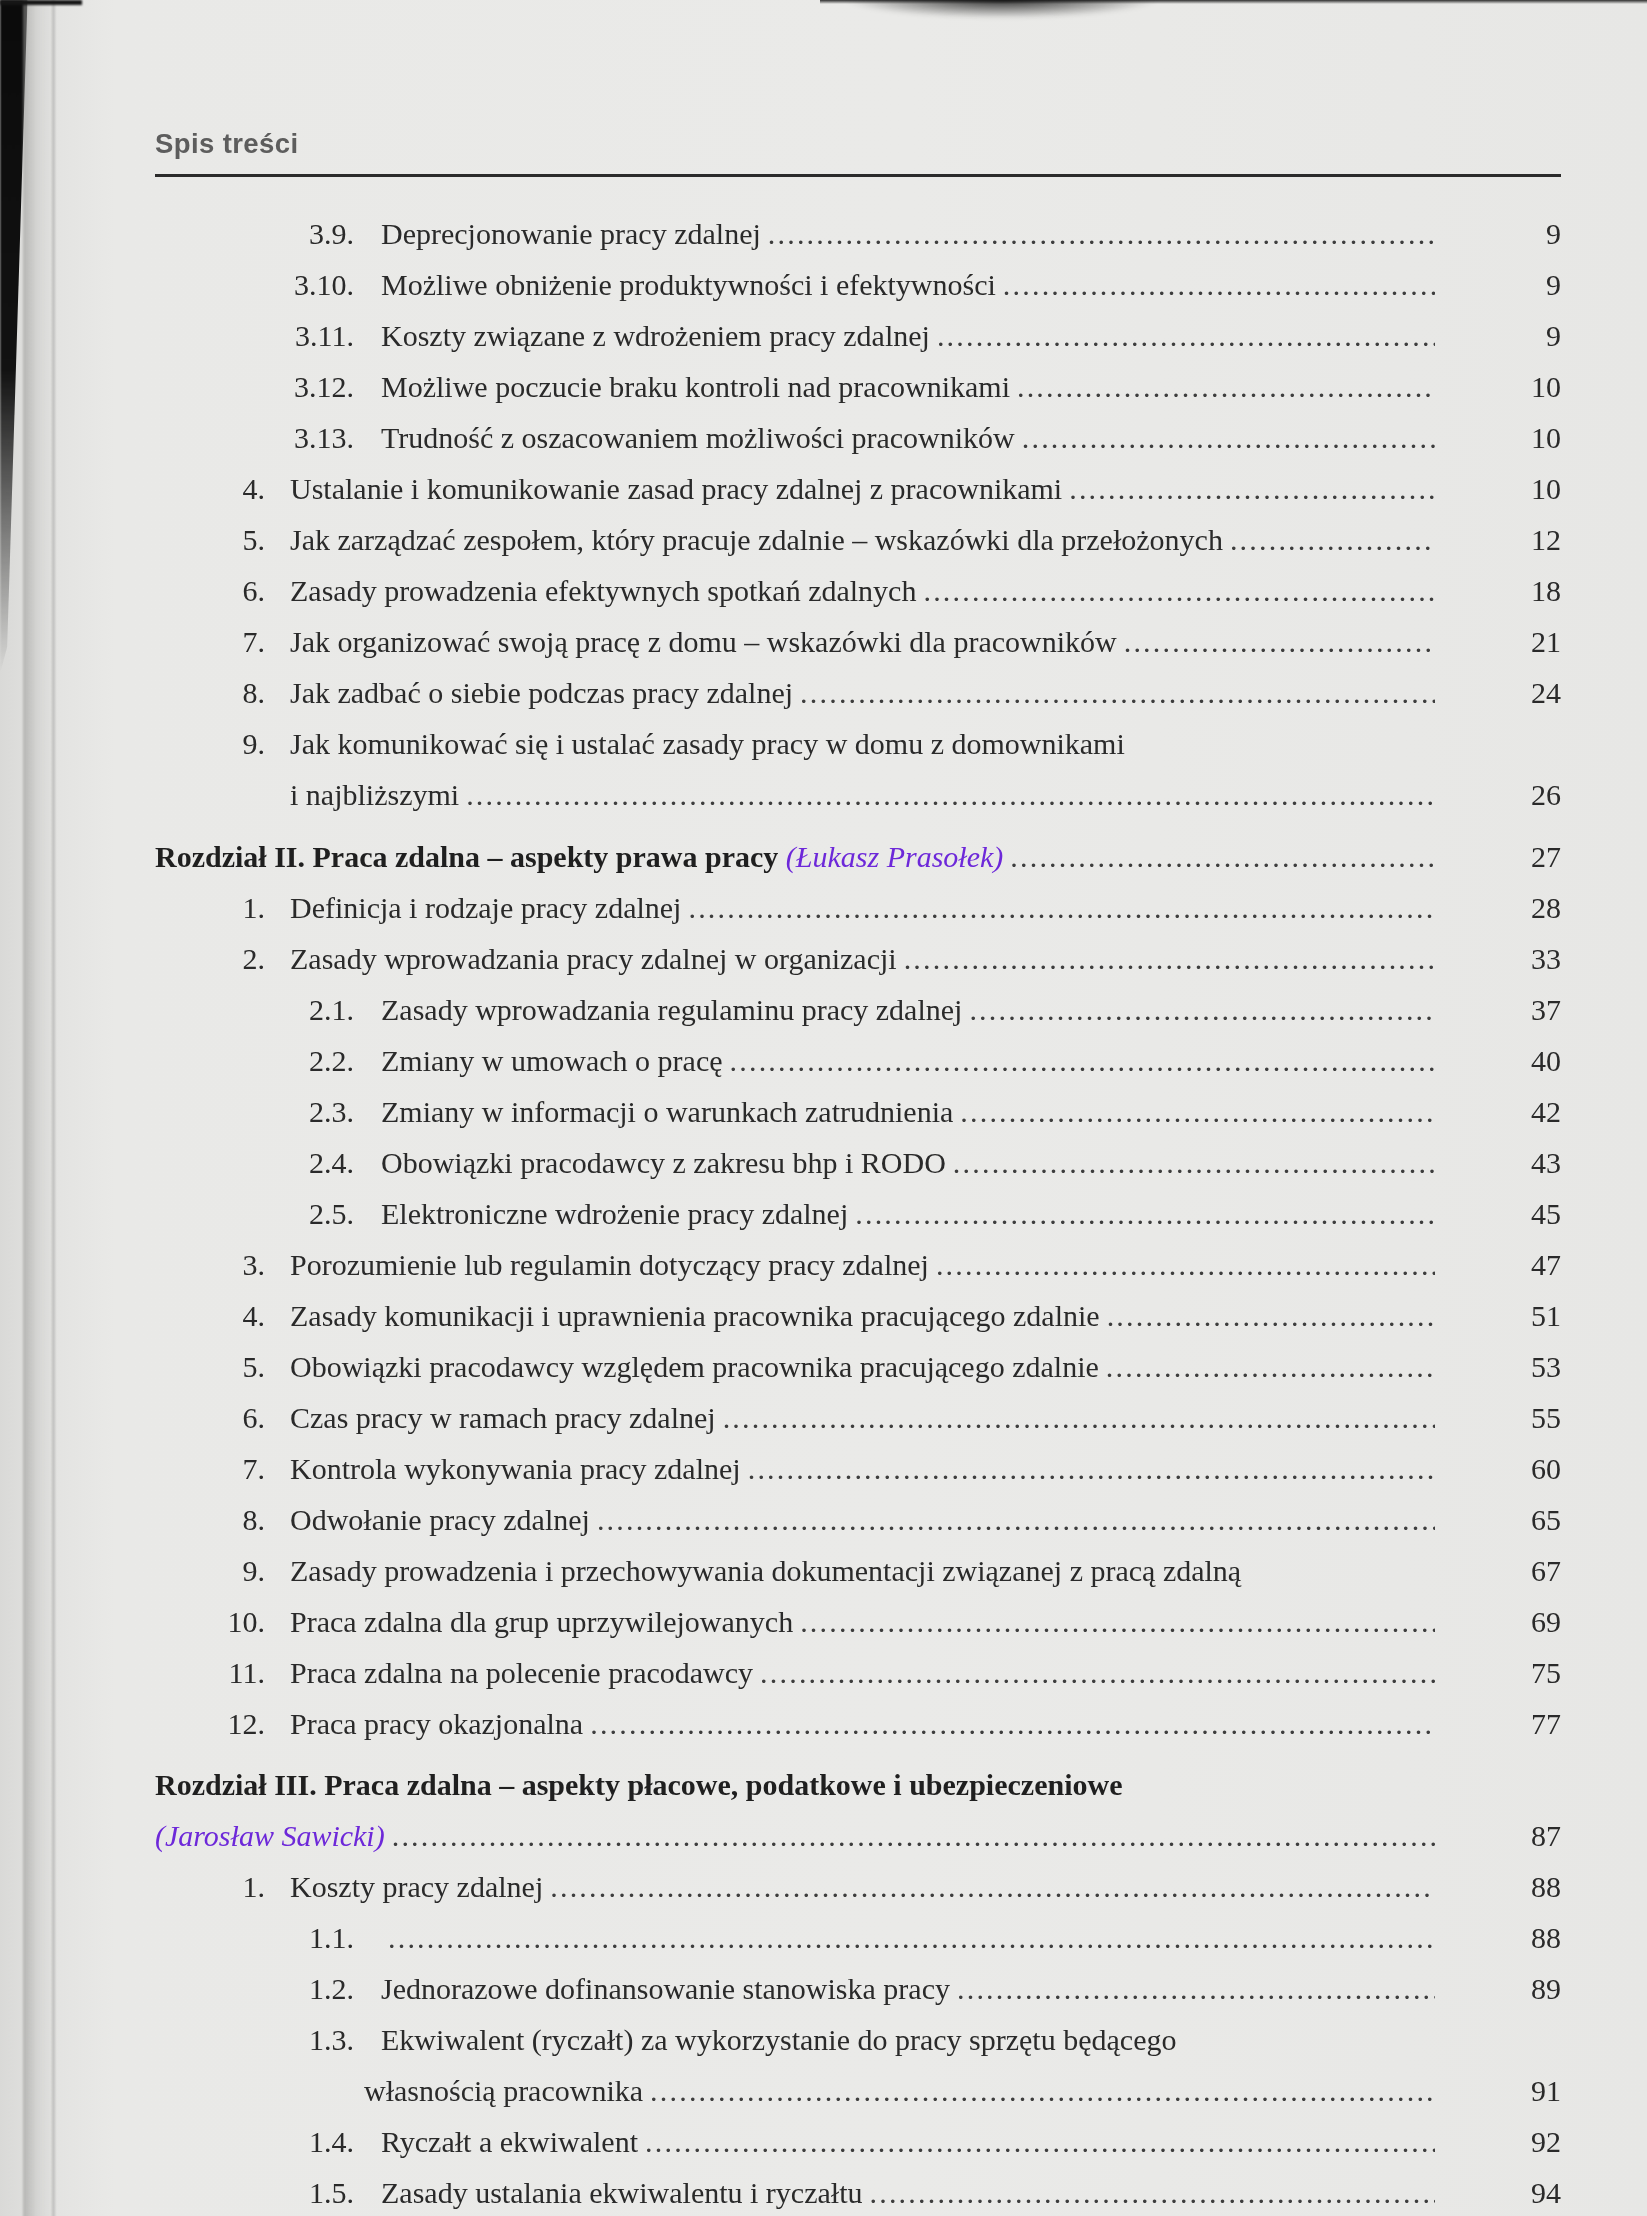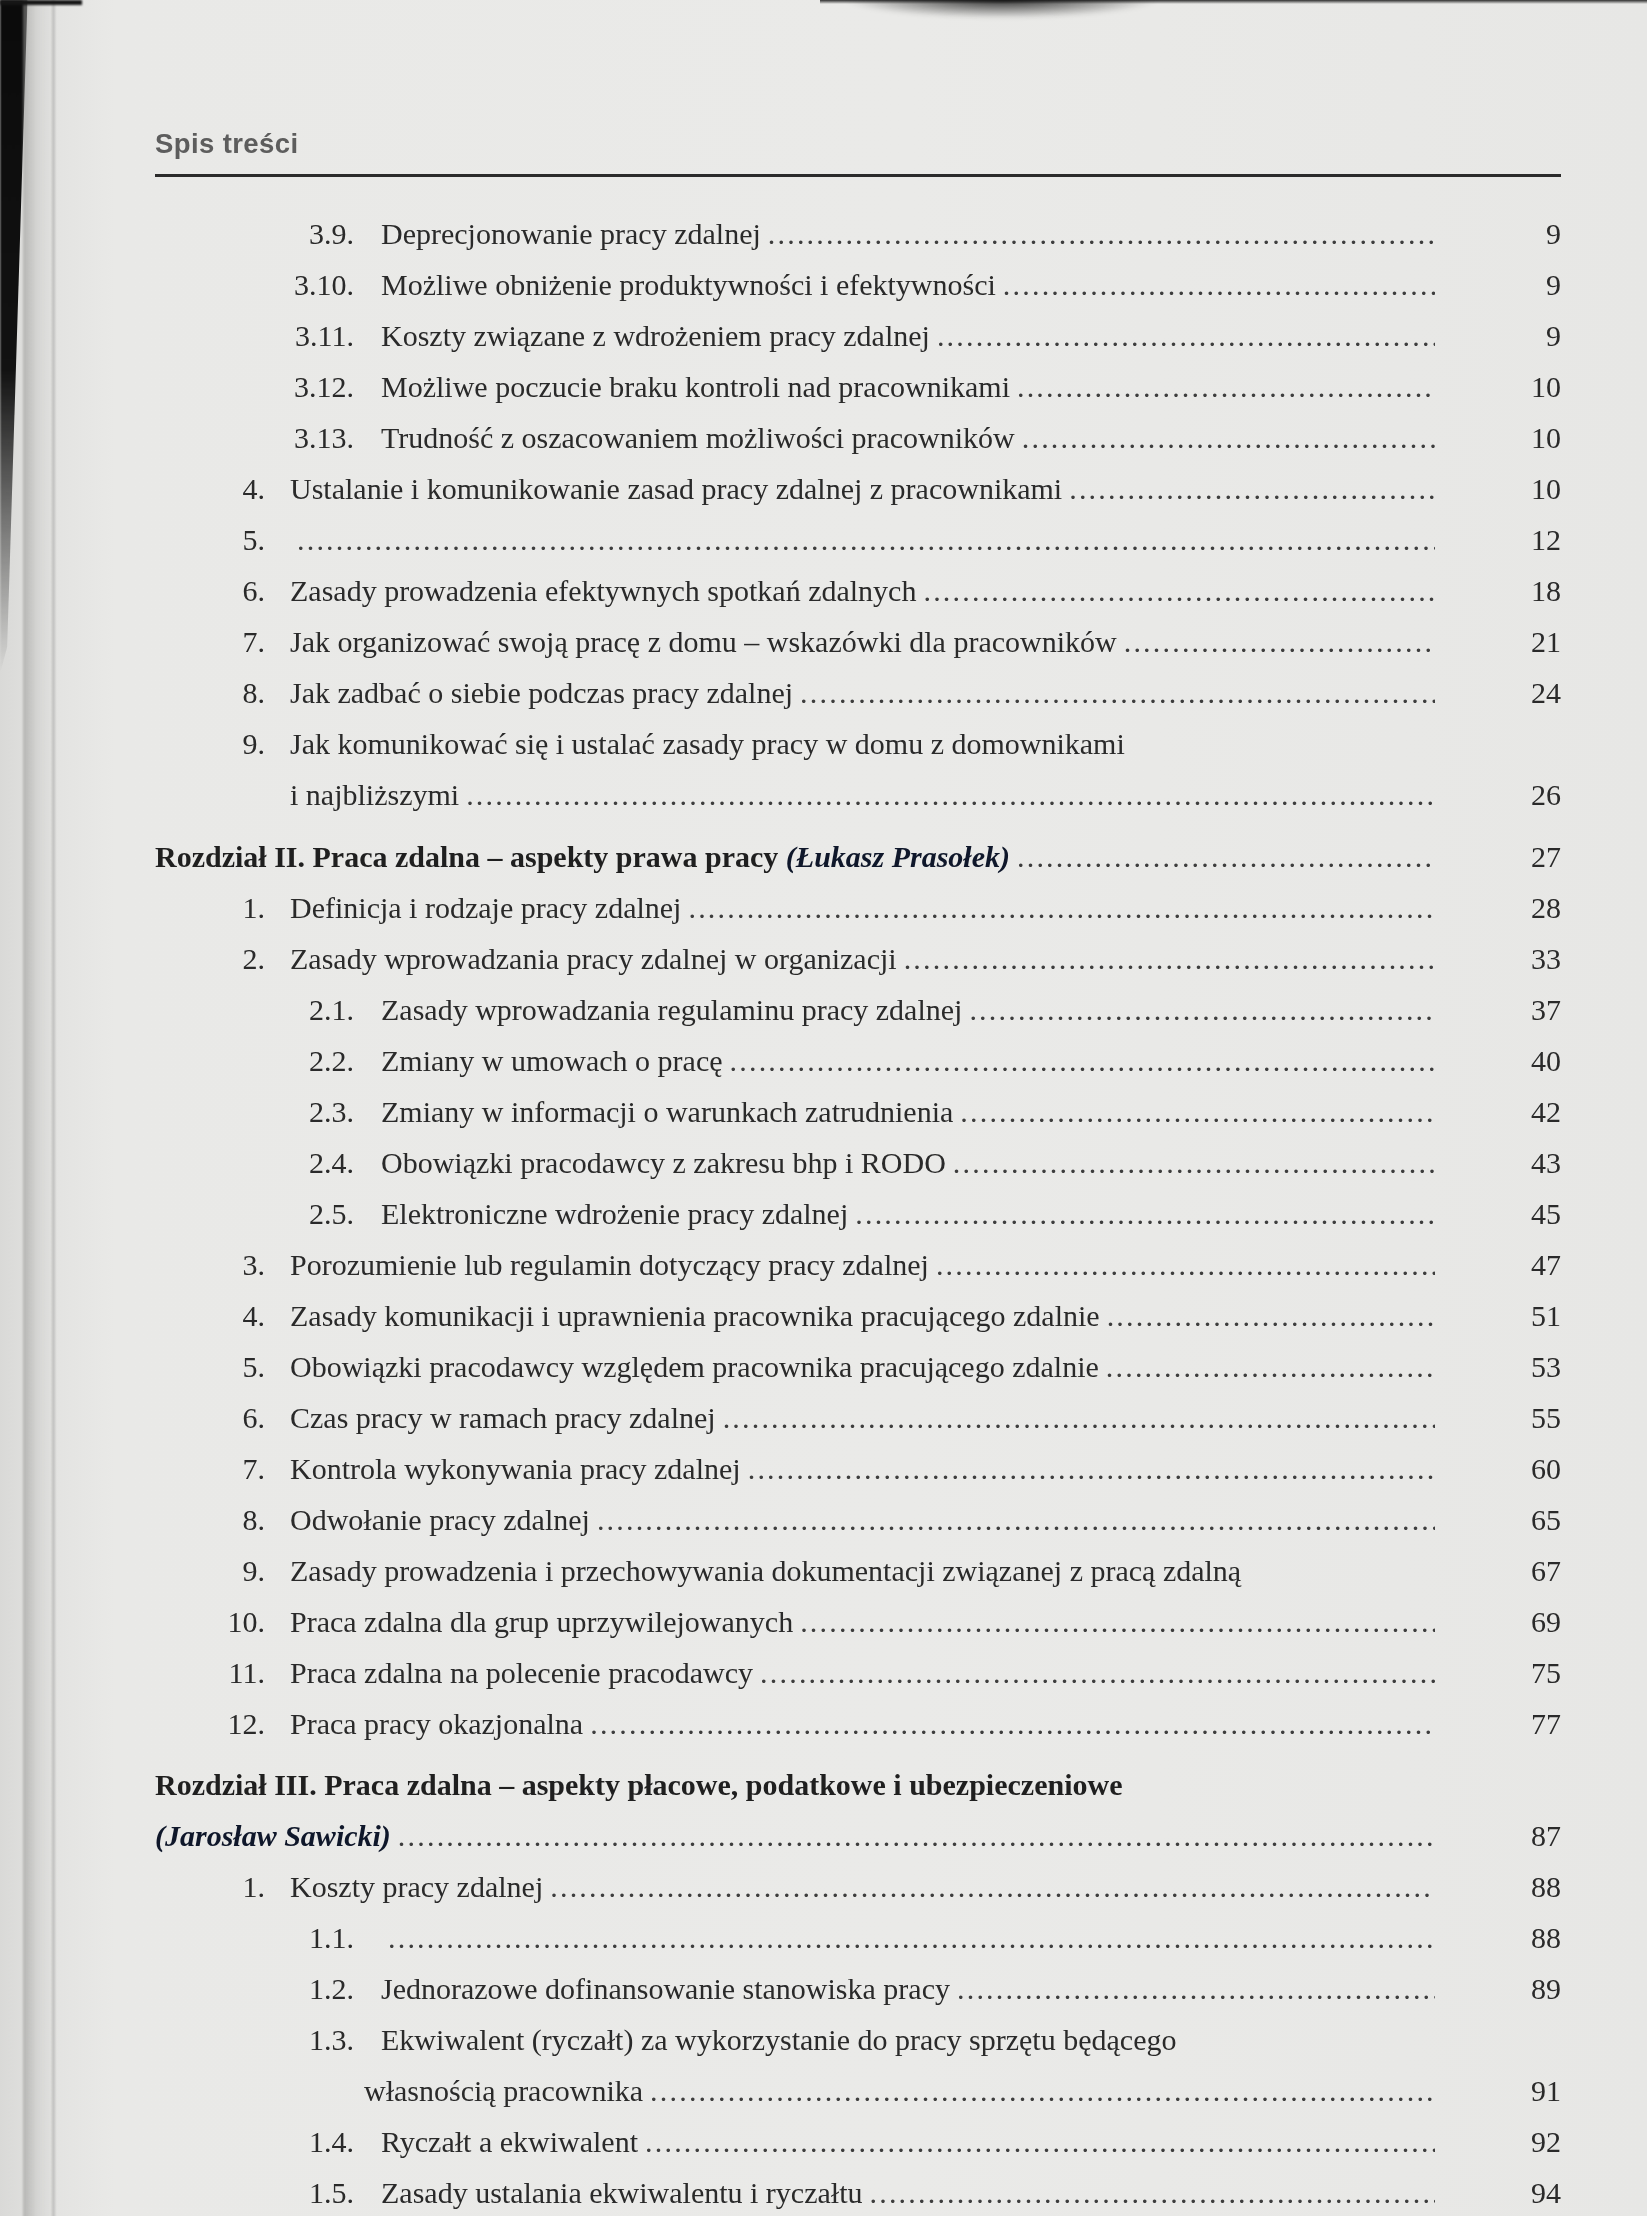--- a/index.html
+++ b/index.html
@@ -48,21 +48,21 @@
   .toc{margin-top:31px;font-size:30px;color:#2a2a2a;}
   .row{display:flex;align-items:baseline;line-height:51px;}
   .row.gap{margin-top:10.6px;}
   .num{flex:0 0 auto;text-align:right;white-space:pre;}
   .l1 > .num{width:110px;margin-right:25px;}
   .l2 > .num{width:199px;margin-right:27px;}
   .l1.cont{padding-left:135px;}
   .l2.cont{padding-left:209px;}
   .txt{flex:0 1 auto;white-space:nowrap;}
   .chapter .txt{font-weight:700;color:#1f1f1f;}
-  .em{font-style:italic;font-weight:700;color:#0f172a;}
+  .em{font-style:italic;font-weight:400;color:#6d28d9;}
   .dots{
     flex:1 1 0;min-width:0;overflow:hidden;white-space:nowrap;
     margin-left:7px;margin-right:42px;color:#3d3d3d;
   }
   .dots::after{
     content:"......................................................................................................................................................................................................................................................................";
     letter-spacing:2.2px;
   }
   .dots.none::after{content:"";}
   .page-num{flex:0 0 84px;text-align:right;white-space:nowrap;}
@@ -112,20 +112,21 @@
         <span class="page-num">10</span>
       </div>
       <div class="row l1">
         <span class="num">4.</span>
         <span class="txt"><span>Ustalanie i komunikowanie zasad pracy zdalnej z pracownikami</span></span>
         <span class="dots"></span>
         <span class="page-num">10</span>
       </div>
       <div class="row l1">
         <span class="num">5.</span>
+        <span class="txt"><span>Jak zarządzać zespołem, który pracuje zdalnie – wskazówki dla przełożonych</span></span>
         <span class="dots"></span>
         <span class="page-num">12</span>
       </div>
       <div class="row l1">
         <span class="num">6.</span>
         <span class="txt"><span>Zasady prowadzenia efektywnych spotkań zdalnych</span></span>
         <span class="dots"></span>
         <span class="page-num">18</span>
       </div>
       <div class="row l1">

